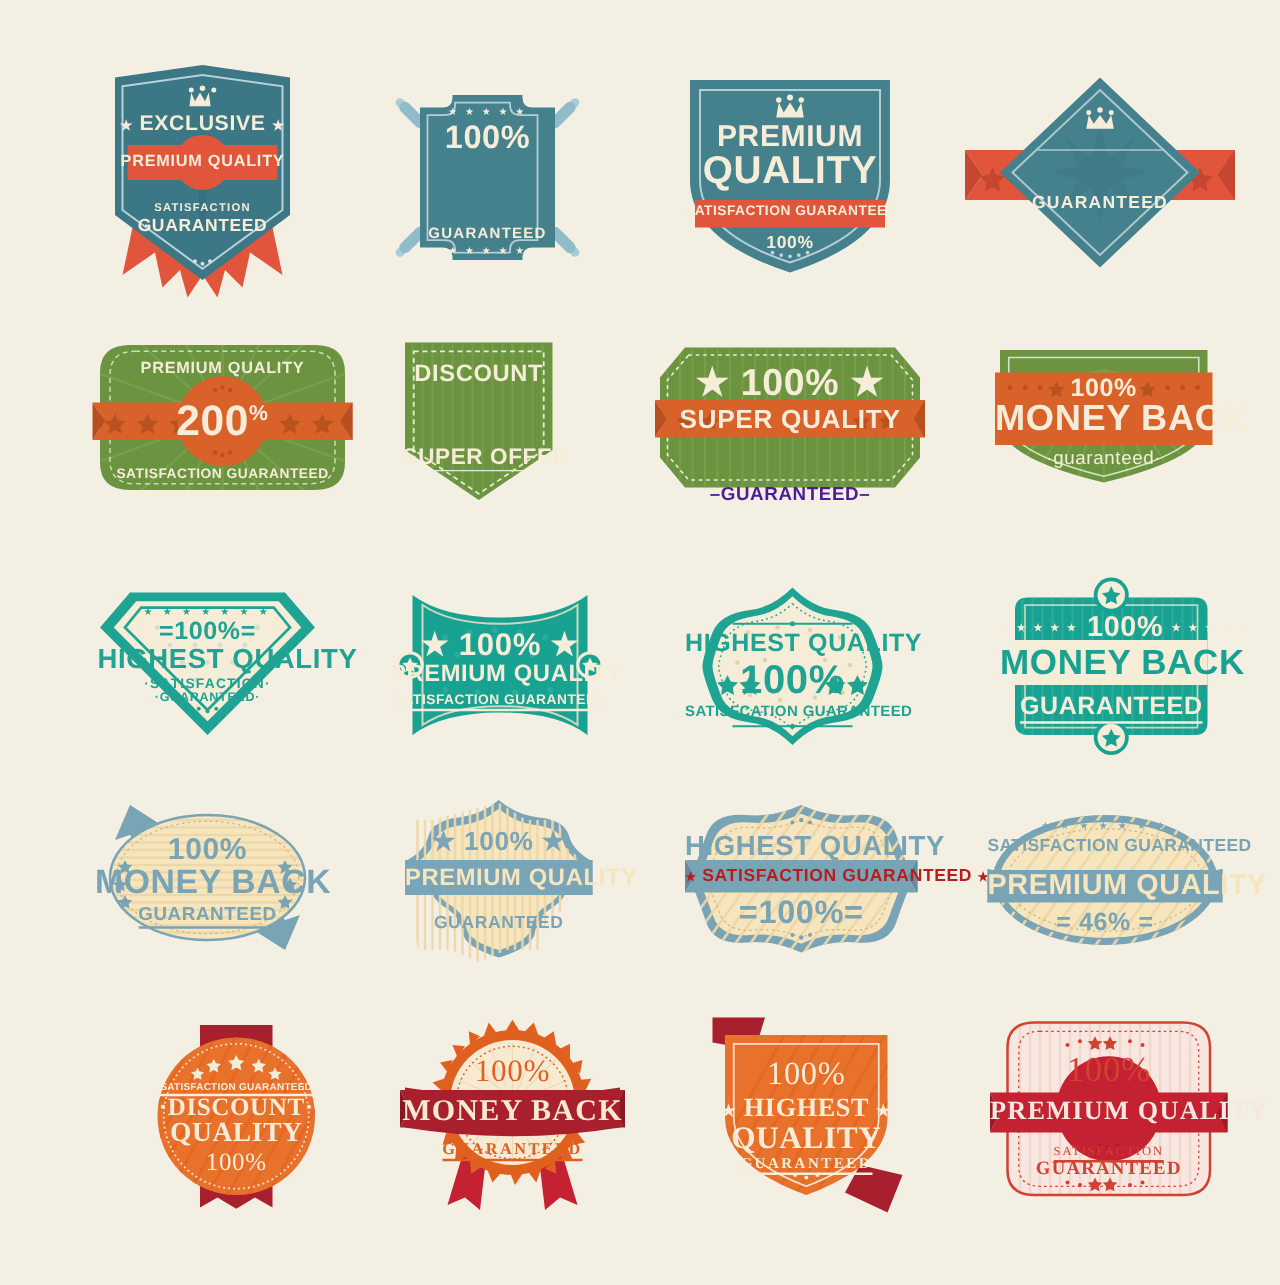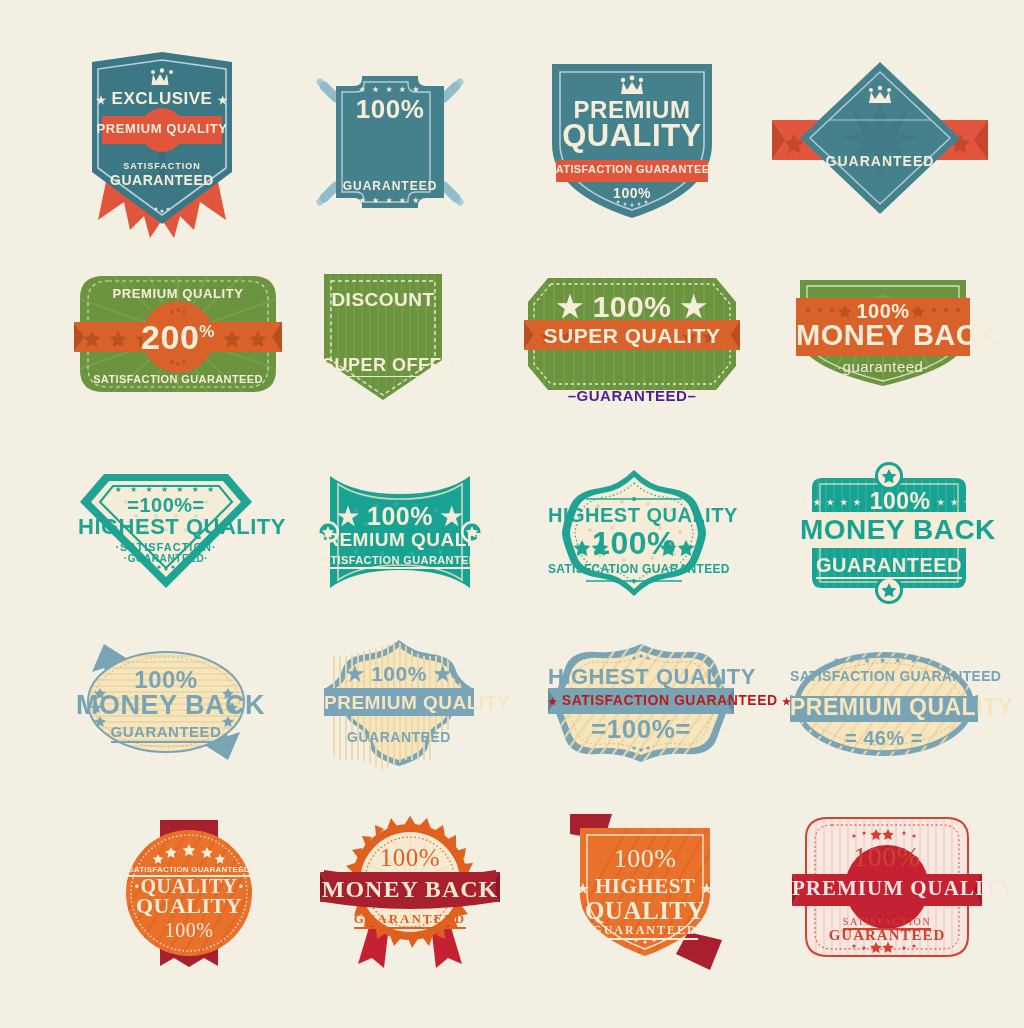--- a/index.html
+++ b/index.html
@@ -666,21 +666,21 @@
       <path d="M54 36 l1.6 3.2 3.6 .5 -2.6 2.5 .6 3.6 -3.2 -1.7 -3.2 1.7 .6 -3.6 -2.6 -2.5 3.6 -.5z"></path>
       <path d="M67 29 l1.8 3.6 4 .6 -2.9 2.8 .7 4 -3.6 -1.9 -3.6 1.9 .7 -4 -2.9 -2.8 4 -.6z"></path>
       <path d="M85 26 l2 4 4.4 .6 -3.2 3.1 .8 4.4 -4 -2.1 -4 2.1 .8 -4.4 -3.2 -3.1 4.4 -.6z"></path>
       <path d="M103 29 l1.8 3.6 4 .6 -2.9 2.8 .7 4 -3.6 -1.9 -3.6 1.9 .7 -4 -2.9 -2.8 4 -.6z"></path>
       <path d="M116 36 l1.6 3.2 3.6 .5 -2.6 2.5 .6 3.6 -3.2 -1.7 -3.2 1.7 .6 -3.6 -2.6 -2.5 3.6 -.5z"></path>
     </g>
   </svg>
   <div class="txt cond" style="top:48px;font-size:8px;font-weight:bold;color:#f6edd8;letter-spacing:.2px;">
     <span class="u">·SATISFACTION GUARANTEED·</span>
   </div>
-  <div class="txt serif" style="top:58px;font-size:20px;font-weight:bold;color:#f6edd8;letter-spacing:.5px;">·QUALITY·</div>
+  <div class="txt serif" style="top:58px;font-size:20px;font-weight:bold;color:#f6edd8;letter-spacing:.5px;">·DISCOUNT·</div>
   <div class="txt serif" style="top:77px;font-size:22px;font-weight:bold;color:#f6edd8;letter-spacing:.5px;">QUALITY</div>
   <div class="txt serif" style="top:102px;font-size:20px;color:#f6edd8;">100%</div>
 </div>
 
 <div class="badge" style="left:320px;top:814px;width:180px;height:160px;">
   <svg width="180" height="160" viewBox="0 0 180 160">
     <path d="M50 110 l18 10 l-4 34 l-12 -10 l-14 6 z" fill="#c42232"></path>
     <path d="M130 110 l-18 10 l4 34 l12 -10 l14 6 z" fill="#c42232"></path>
     <g fill="#e0601f" transform="translate(90,68)">
       <g id="burst">

